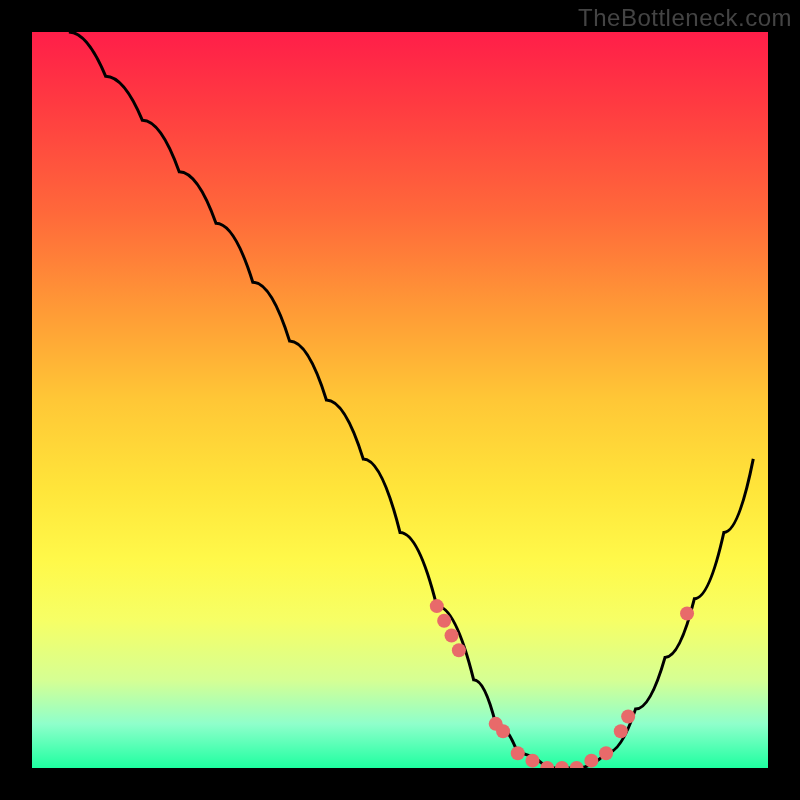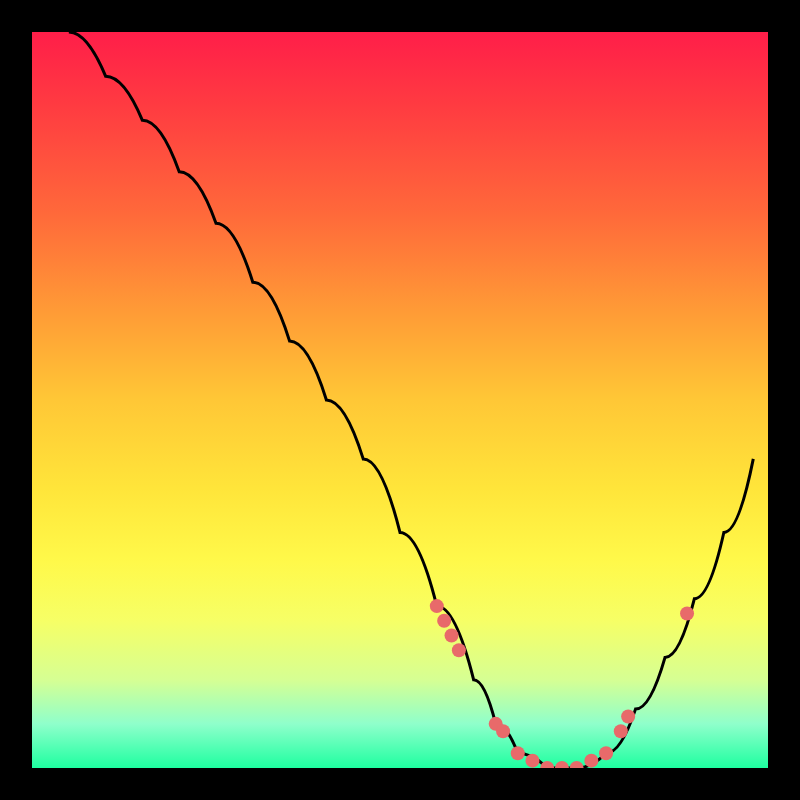--- a/index.html
+++ b/index.html
@@ -75,13 +75,14 @@
           <circle cx="529.92" cy="736" r="7"></circle>
           <circle cx="544.64" cy="736" r="7"></circle>
           <circle cx="559.36" cy="728.64" r="7"></circle>
           <circle cx="574.08" cy="721.28" r="7"></circle>
           <circle cx="588.8000000000001" cy="699.2" r="7"></circle>
           <circle cx="596.1600000000001" cy="684.48" r="7"></circle>
           <circle cx="655.04" cy="581.44" r="7"></circle>
         </g>
     </svg>
   </div>
+  <div class="watermark">TheBottleneck.com</div>
 </div>
 
 </body></html>

